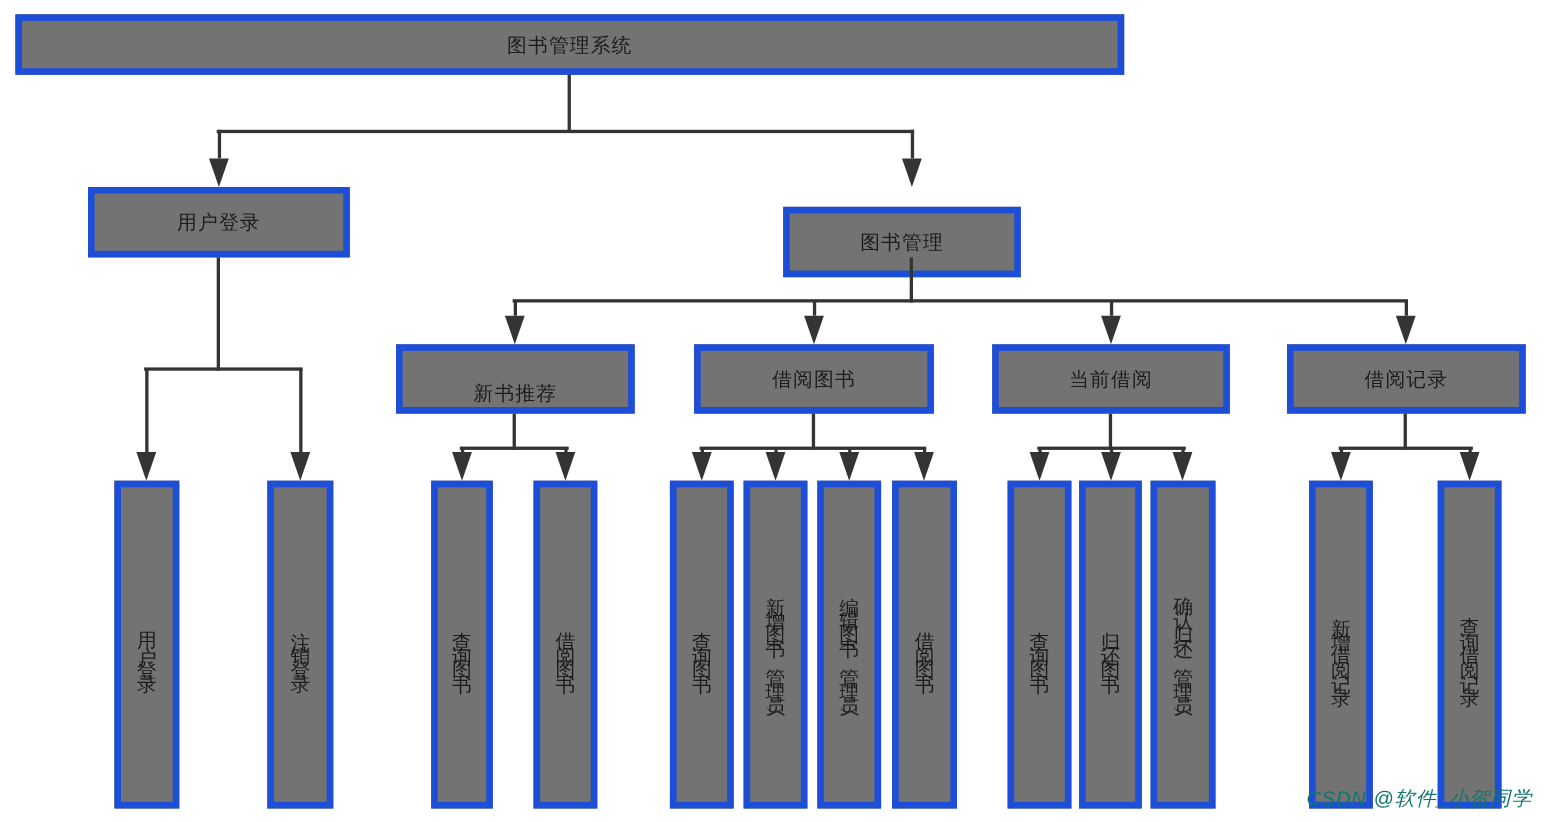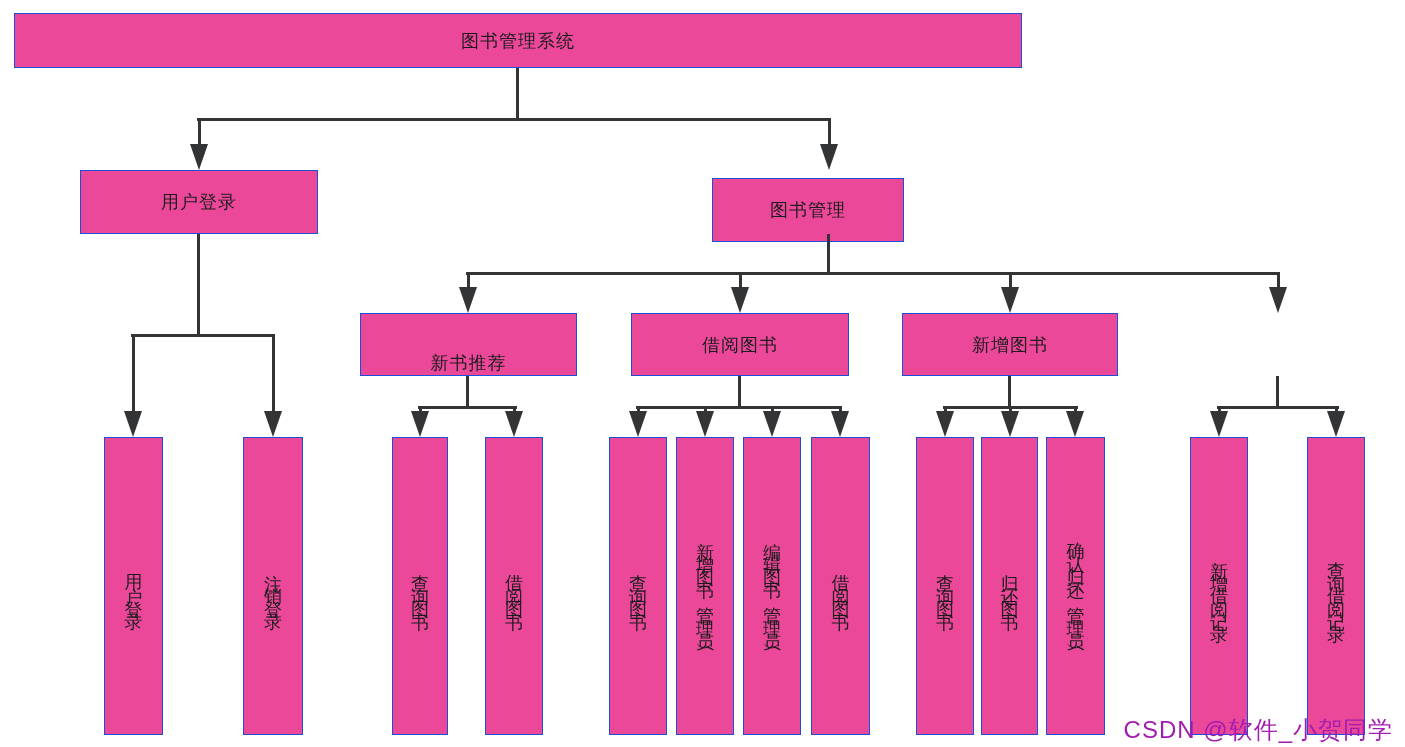--- a/index.html
+++ b/index.html
@@ -6,22 +6,22 @@
   .stage {
     position: relative;
     width: 1405px;
     height: 747px;
     background: #ffffff;
     font-family: "Liberation Sans", sans-serif;
     overflow: hidden;
   }
   .box {
     position: absolute;
-    background: #ec4899;
-    border: 1px solid #1d4ed8;
+    background: #737373;
+    border: 6px solid #1d4ed8;
     box-sizing: border-box;
     display: flex;
     align-items: center;
     justify-content: center;
     color: #1c1c1e;
   }
   .hbox span {
     font-size: 18px;
     letter-spacing: 1px;
     white-space: nowrap;
@@ -43,50 +43,54 @@
     width: 0;
     height: 0;
     border-left: 9px solid transparent;
     border-right: 9px solid transparent;
     border-top: 26px solid #333436;
   }
   .watermark {
     position: absolute;
     right: 12px;
     top: 714px;
-    font-size: 24px;
-    color: #a21caf;
+    font-size: 18px;
+    color: #0f766e;
     letter-spacing: 1px;
     white-space: nowrap;
+    font-style: italic;
   }
 </style>
 </head>
 <body>
 
 <div class="stage">
 
   <div class="box hbox" style="left:14px; top:13px; width:1008px; height:55px;">
     <span>图书管理系统</span>
   </div>
 
   <div class="box hbox" style="left:80px; top:170px; width:238px; height:64px;">
     <span>用户登录</span>
   </div>
-  <div class="box hbox" style="left:712px; top:178px; width:192px; height:64px;">
+  <div class="box hbox" style="left:712px; top:188px; width:216px; height:64px;">
     <span>图书管理</span>
   </div>
 
   <div class="box hbox" style="left:360px; top:313px; width:217px; height:63px;align-items:flex-end;">
     <span>新书推荐</span>
   </div>
   <div class="box hbox" style="left:631px; top:313px; width:218px; height:63px;">
     <span>借阅图书</span>
   </div>
   <div class="box hbox" style="left:902px; top:313px; width:216px; height:63px;">
-    <span>新增图书</span>
+    <span>当前借阅</span>
+  </div>
+  <div class="box hbox" style="left:1170px; top:313px; width:217px; height:63px;">
+    <span>借阅记录</span>
   </div>
 
   <div class="box vbox" style="left:104px; top:437px; width:59px; height:298px;">
     <span class="vtext">用户登录</span>
   </div>
   <div class="box vbox" style="left:243px; top:437px; width:60px; height:298px;">
     <span class="vtext">注销登录</span>
   </div>
 
   <div class="box vbox" style="left:392px; top:437px; width:56px; height:298px;">

